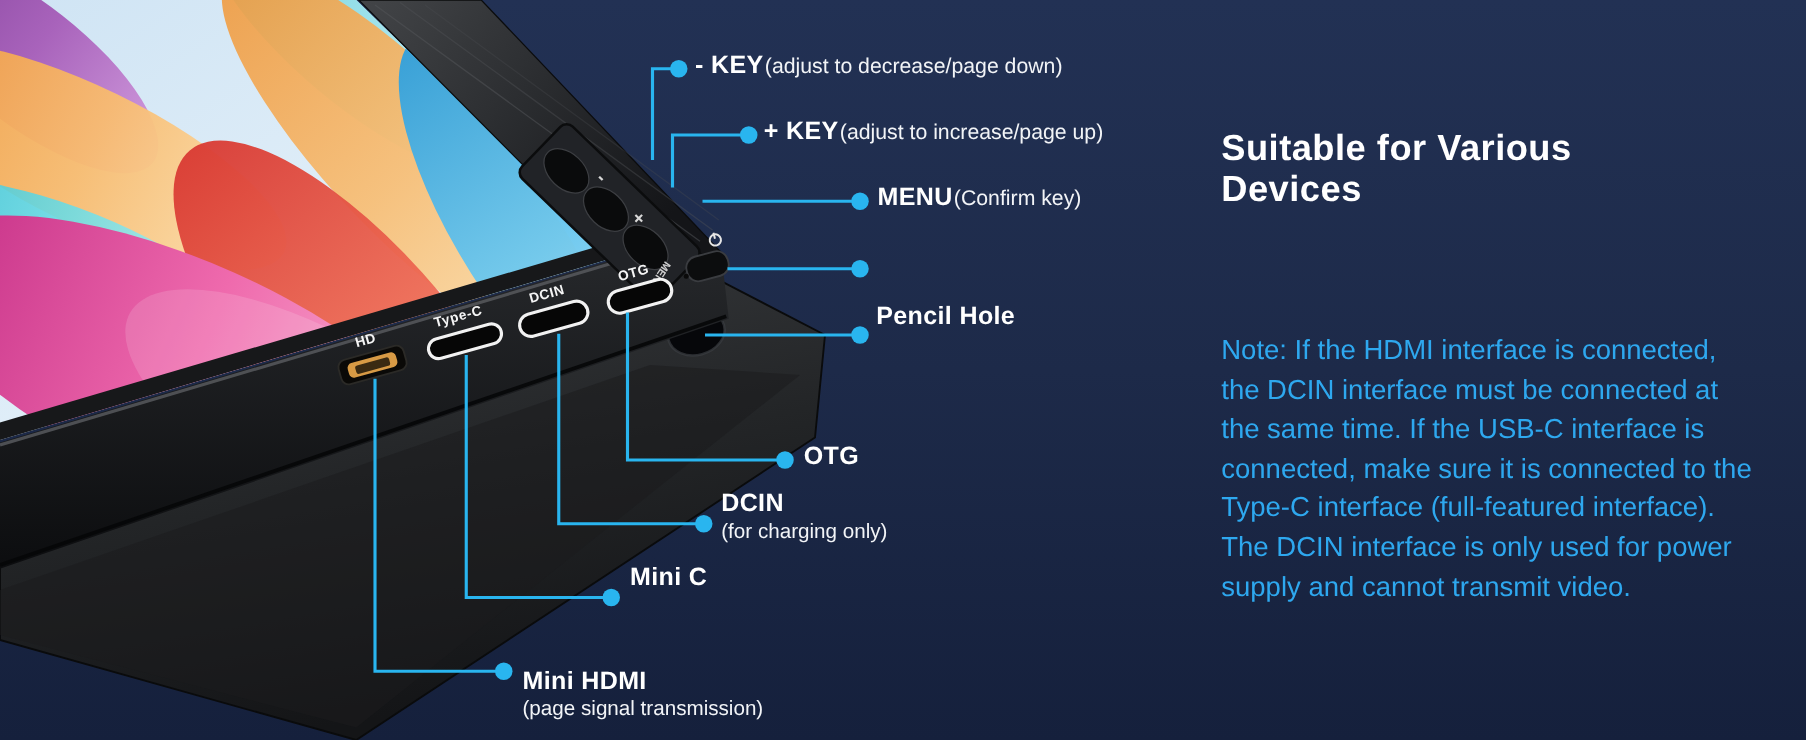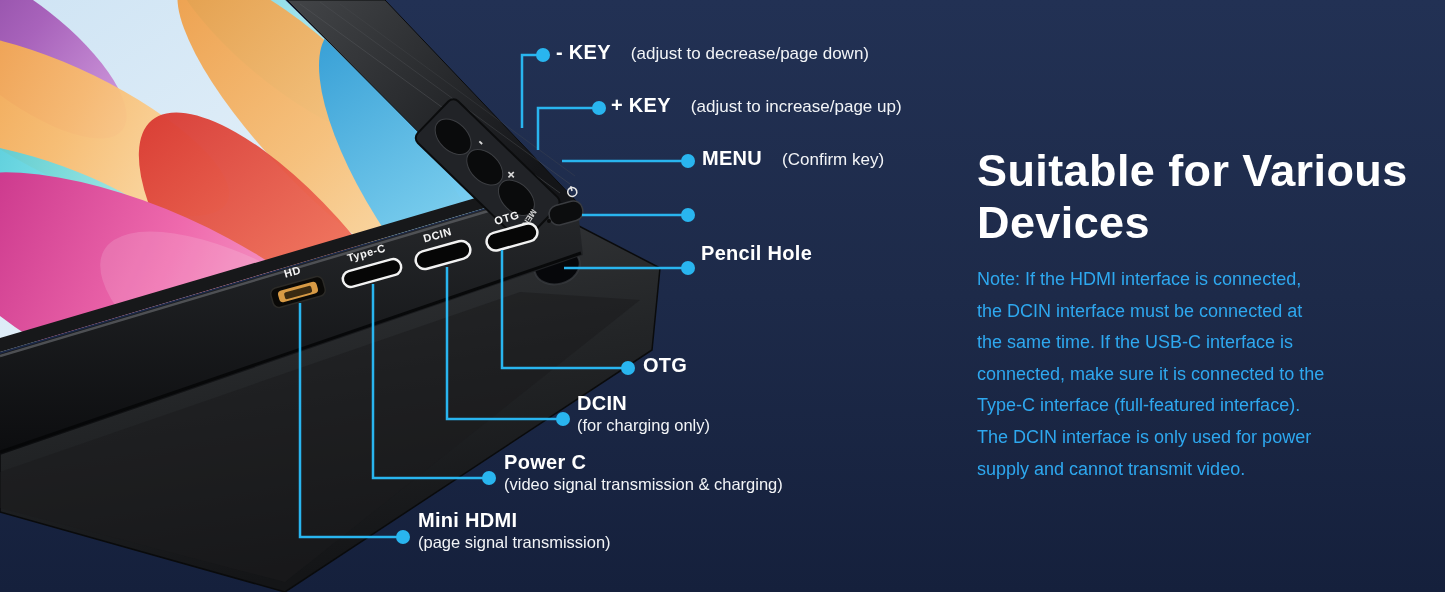--- a/index.html
+++ b/index.html
@@ -26,52 +26,51 @@
   .callout-label .main {
     font-weight: 700;
     font-size: 20px;
     letter-spacing: 0.3px;
   }
   .callout-label .sub {
     font-weight: 400;
     font-size: 17px;
     color: #f2f4f7;
   }
-  .callout-label .sub.inline { margin-left: 20px; }
+  .callout-label .sub.inline { margin-left: 1px; }
   .callout-label .sub.block { display: block; font-size: 16.5px; margin-top: 2px; text-align: right; }
 
   #label-minus-key  { left: 556px; top: 41px; }
   #label-plus-key   { left: 611px; top: 94px; }
   #label-menu       { left: 702px; top: 147px; }
   #label-power      { left: 701px; top: 201px; }
   #label-pencil     { left: 701px; top: 242px; }
   #label-otg        { left: 643px; top: 354px; }
   #label-dcin       { left: 577px; top: 392px; }
   #label-type-c     { left: 504px; top: 451px; }
-  #label-mini-hdmi  { left: 418px; top: 509px; }
+  #label-mini-hdmi  { left: 418px; top: 534px; }
 
   
   .right-col { position: absolute; left: 977px; top: 0; width: 440px; }
   .section-heading {
     position: absolute;
     left: 0; top: 103px;
     width: 440px;
-    font-size: 45px;
+    font-size: 29px;
     font-weight: 800;
     color: #ffffff;
     line-height: 1.15;
     letter-spacing: 0.4px;
     white-space: pre-line;
-    margin-top: 42px;
   }
   .note-text {
     position: absolute;
     left: 0; top: 264px;
     width: 440px;
-    font-size: 18px;
+    font-size: 22px;
     line-height: 31.6px;
     color: #2ea8ef;
     white-space: pre-line;
   }
 </style>
 </head>
 <body>
 
 <div class="canvas">
 
@@ -254,22 +253,21 @@
     <span class="main">Pencil Hole</span>
   </div>
   <div class="callout-label" id="label-otg">
     <span class="main">OTG</span>
   </div>
   <div class="callout-label" id="label-dcin">
     <span class="main">DCIN</span>
     <span class="sub block">(for charging only)</span>
   </div>
   <div class="callout-label" id="label-type-c">
-    <span class="main">Power C</span>
-    <span class="sub block">(video signal transmission &amp; charging)</span>
+    <span class="main">Mini C</span>
   </div>
   <div class="callout-label" id="label-mini-hdmi">
     <span class="main">Mini HDMI</span>
     <span class="sub block">(page signal transmission)</span>
   </div>
 
   <div class="right-col">
     <div class="section-heading">Suitable for Various
 Devices</div>
     <div class="note-text">Note: If the HDMI interface is connected,

